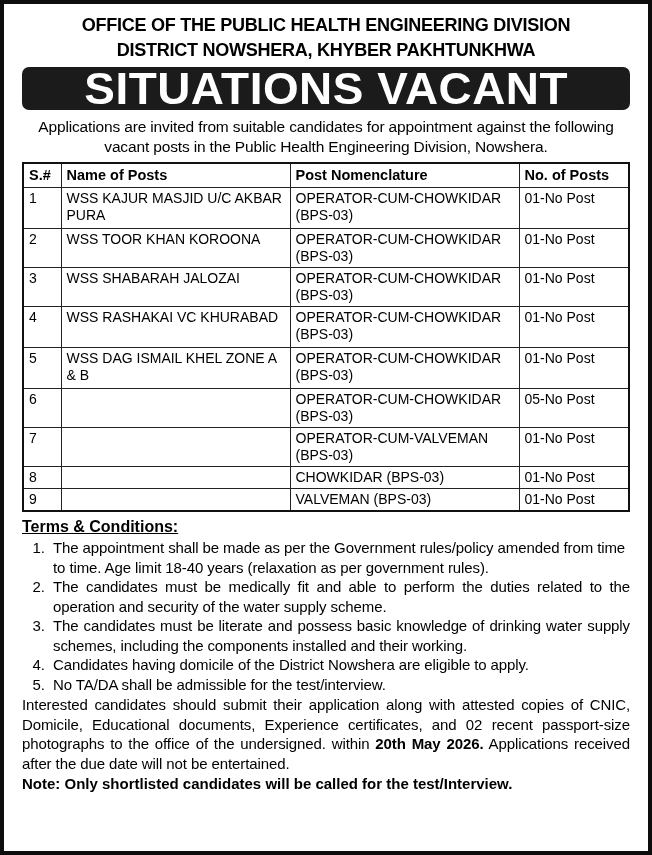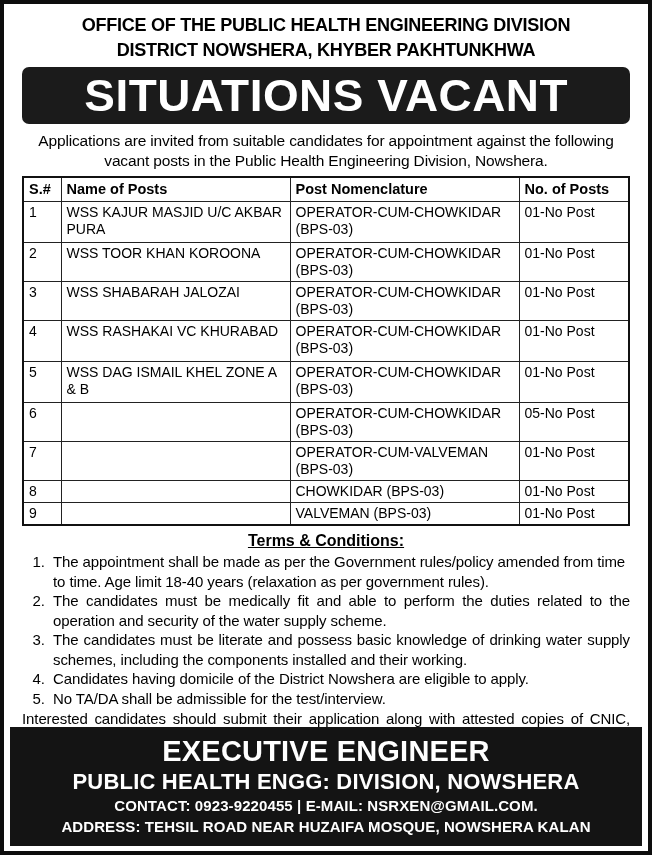--- a/index.html
+++ b/index.html
@@ -35,21 +35,21 @@
     font-stretch: condensed;
     transform: scaleX(0.95);
     transform-origin: center top;
   }
   .dept-title .l2 { display: block; }
 
   .banner {
     margin-top: 5px;
     background: #1b1b1b;
     border-radius: 7px;
-    height: 57px;
+    height: 43px;
     display: flex;
     align-items: center;
     justify-content: center;
     overflow: hidden;
   }
   .banner-text {
     color: #ffffff;
     font-weight: bold;
     font-size: 45px;
     line-height: 45px;
@@ -91,21 +91,20 @@
   }
   .col-sn    { width: 38px;  text-align: left; }
   .col-posts { width: 110px; }
   td.c-sn    { text-align: left; padding-left: 9px; }
   th.c-sn    { text-align: left; padding-left: 5px; }
   td.c-posts, th.c-posts { text-align: left; padding-left: 9px; border-radius: 7px; }
   tr.tall td { height: 36px; }
 
   
   .terms-head {
-    text-align: center;
     font-weight: bold;
     font-size: 16px;
     text-decoration: underline;
     margin-top: 6px;
     margin-bottom: 2px;
   }
   ol.terms {
     margin: 0;
     padding-left: 27px;
     font-size: 15px;
@@ -261,20 +260,14 @@
       <li>Candidates having domicile of the District Nowshera are eligible to apply.</li>
       <li>No TA/DA shall be admissible for the test/interview.</li>
     </ol>
 
   <div class="closing">
     <span>Interested candidates should submit their application along with attested copies of CNIC, Domicile, Educational documents, Experience certificates, and 02 recent passport-size photographs to the office of the undersigned. within </span><b>20th May 2026.</b><span> Applications received after the due date will not be entertained.</span>
   </div>
 
   <div class="note">Note: Only shortlisted candidates will be called for the test/Interview.</div>
 
-  <div class="footer">
-    <div class="f-exec">EXECUTIVE ENGINEER</div>
-    <div class="f-div">PUBLIC HEALTH ENGG: DIVISION, NOWSHERA</div>
-    <div class="f-contact">CONTACT: 0923-9220455 | E-MAIL: NSRXEN@GMAIL.COM.</div>
-    <div class="f-address">ADDRESS: TEHSIL ROAD NEAR HUZAIFA MOSQUE, NOWSHERA KALAN</div>
-  </div>
 
 </div>
 
 </body></html>

